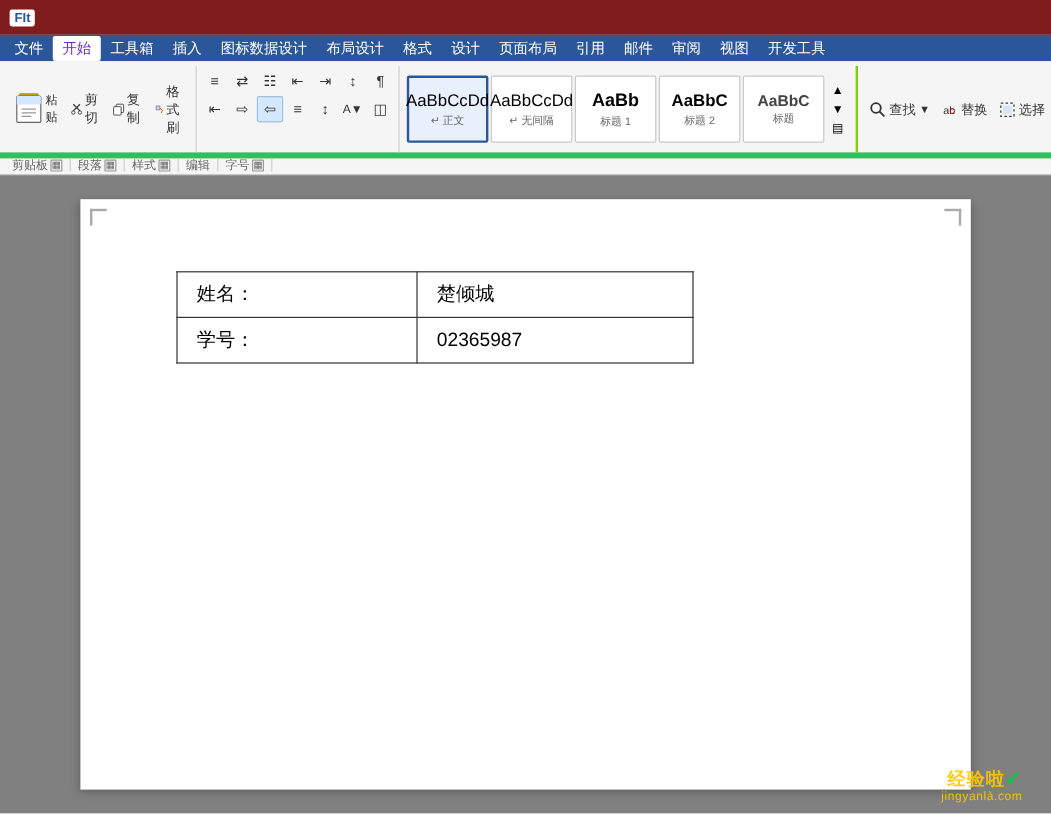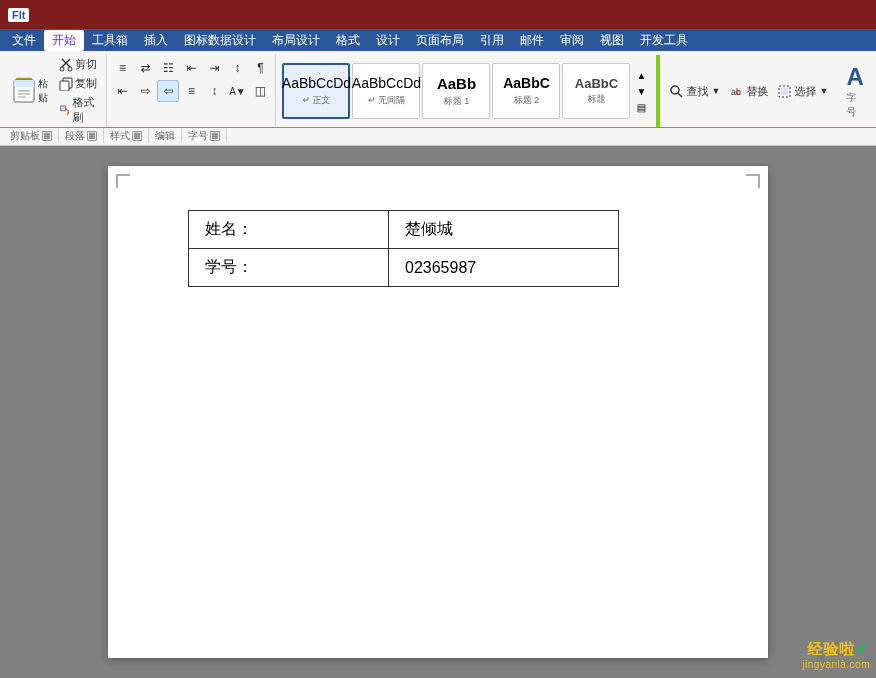--- a/index.html
+++ b/index.html
@@ -82,21 +82,21 @@
       width: 32px;
       height: 32px;
       display: flex;
       align-items: center;
       justify-content: center;
       font-size: 24px;
     }
     .paste-label { font-size: 10px; color: #333; }
     .clipboard-sub {
       display: flex;
-      flex-direction: column;
+      flex-direction: row;
       justify-content: center;
       gap: 2px;
       padding-left: 4px;
     }
     .small-btn {
       display: flex;
       align-items: center;
       gap: 2px;
       font-size: 11px;
       cursor: pointer;
@@ -116,21 +116,21 @@
       border-radius: 2px;
       font-size: 12px;
       color: #333;
     }
 
     
     .styles-gallery {
       display: flex;
       align-items: center;
       gap: 2px;
-      border-right: 4px solid #84cc16;
+      border-right: 2px solid #84cc16;
       padding: 0 6px;
     }
     .style-item {
       display: flex;
       flex-direction: column;
       align-items: center;
       justify-content: center;
       width: 68px;
       height: 56px;
       border: 1px solid #c8c8c8;
@@ -199,21 +199,21 @@
       align-items: center;
       padding: 2px 4px;
     }
 
     
     .ribbon-labels {
       display: flex;
       height: 16px;
       padding: 0 4px;
       align-items: flex-start;
-      border-top: 1px solid #22c55e;
+      border-top: 5px solid #22c55e;
     }
     .group-label-bar {
       font-size: 10px;
       color: #666;
       padding: 0 6px;
       border-right: 1px solid #d0d0d0;
       height: 100%;
       display: flex;
       align-items: center;
       gap: 2px;
@@ -235,25 +235,25 @@
       background: #808080;
       height: 532px;
       display: flex;
       justify-content: center;
       padding: 20px 0;
       overflow: hidden;
       position: relative;
     }
     .page {
       background: white;
-      width: 660px;
+      width: 742px;
       min-height: 480px;
       box-shadow: 0 2px 8px rgba(0,0,0,0.3);
       position: relative;
-      padding: 24px 60px;
+      padding: 40px 60px;
     }
 
     
     .page-corner {
       position: absolute;
       width: 14px;
       height: 14px;
       border-color: #aaa;
       border-style: solid;
     }
@@ -276,21 +276,21 @@
       width: 200px;
     }
     .doc-table .value-cell {
       width: 230px;
     }
 
     
     .watermark {
       position: absolute;
       bottom: 8px;
-      right: 6px;
+      right: 24px;
       color: rgba(255,200,0,0.9);
       font-size: 13px;
       font-family: Arial, sans-serif;
       text-align: right;
     }
     .watermark-top {
       font-size: 15px;
       font-weight: bold;
       letter-spacing: 1px;
     }

